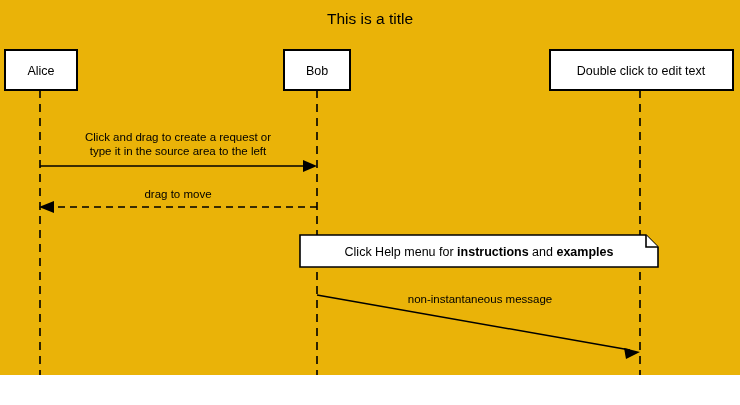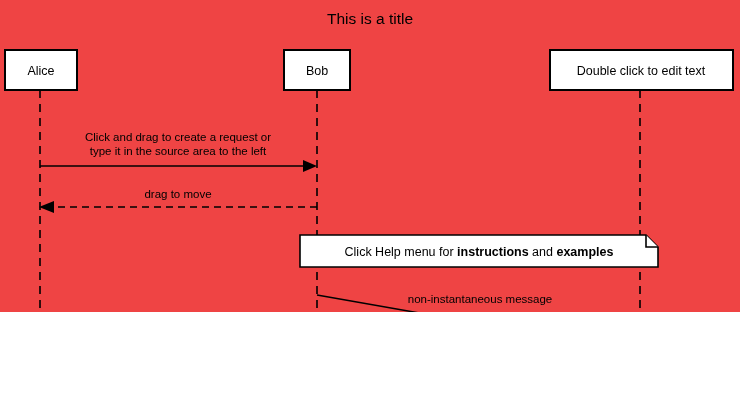--- a/index.html
+++ b/index.html
@@ -6,22 +6,22 @@
     margin: 0;
     padding: 0;
     background: #ffffff;
   }
   body {
     font-family: "Liberation Sans", sans-serif;
   }
   #canvas {
     position: relative;
     width: 740px;
-    height: 312px;
-    background: #ef4444;
+    height: 375px;
+    background: #eab308;
     overflow: hidden;
   }
   #canvas svg {
     position: absolute;
     left: 0;
     top: 0;
   }
   .diagram-title {
     font-size: 15.5px;
     fill: #000000;

